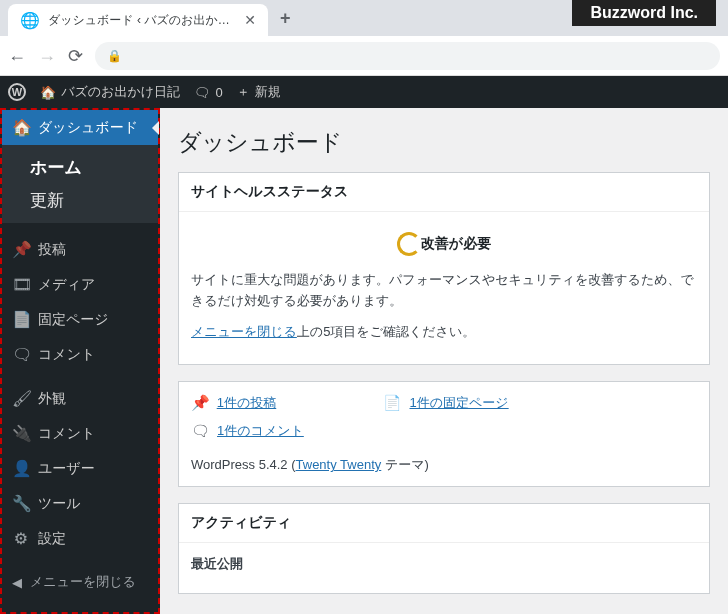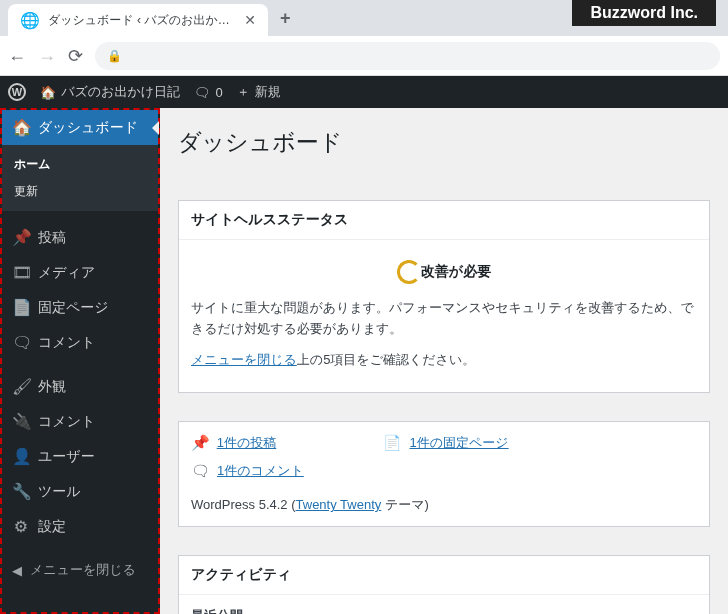--- a/index.html
+++ b/index.html
@@ -24,32 +24,32 @@
     .admin-bar-item { display: flex; align-items: center; gap: 5px; color: #ccc; cursor: pointer; }
     .wp-logo { width: 18px; height: 18px; border: 2px solid #ccc; border-radius: 50%; display: flex; align-items: center; justify-content: center; font-size: 11px; font-weight: bold; }
 
     .main-wrap { display: flex; height: calc(614px - 36px - 40px - 32px); }
 
     .sidebar { width: 160px; background: #1d2327; color: #ccc; font-size: 14px; border: 2px dashed #c00; position: relative; }
     .sidebar-item { display: flex; align-items: center; gap: 8px; padding: 8px 10px; cursor: pointer; }
     .sidebar-item.current { background: #2271b1; color: #fff; position: relative; }
     .sidebar-item.current::after { content: ''; position: absolute; right: -1px; top: 50%; transform: translateY(-50%); border: 7px solid transparent; border-right-color: #f0f0f1; }
     .sidebar-sub { background: #2c3338; padding: 6px 0; }
-    .sidebar-sub-item { padding: 5px 12px; cursor: pointer; font-size: 12px; }
+    .sidebar-sub-item { padding: 5px 28px; cursor: pointer; font-size: 17px; }
     .sidebar-sub-item.active { color: #fff; font-weight: bold; }
     .sidebar-sub-item:not(.active) { color: #e5e5e5; }
     .sidebar-sep { height: 5px; background: transparent; margin: 2px 0; }
     .sidebar-icon { width: 18px; font-size: 16px; text-align: center; color: rgba(240,246,252,.6); }
     .sidebar-item.current .sidebar-icon { color: #fff; }
     .sidebar-collapse { padding: 8px 10px; display: flex; align-items: center; gap: 8px; color: #a0a5aa; cursor: pointer; font-size: 13px; }
 
     .content { flex: 1; background: #f0f0f1; padding: 10px 18px 0 18px; overflow: hidden; }
     .page-title { font-size: 23px; font-weight: 400; color: #1d2327; padding: 9px 0 14px 0; }
 
-    .panel { background: #fff; border: 1px solid #ccd0d4; margin-bottom: 16px; margin-top: 28px; }
+    .panel { background: #fff; border: 1px solid #ccd0d4; margin-bottom: 16px; }
     .panel-header { padding: 10px 12px; border-bottom: 1px solid #eee; font-size: 14px; font-weight: bold; color: #1d2327; }
     .panel-body { padding: 12px; font-size: 13px; color: #3c434a; }
     .site-health-status { display: flex; align-items: center; justify-content: center; padding: 8px 0 14px 0; }
     .spinner-ring { width: 24px; height: 24px; border: 3px solid #dba617; border-right-color: transparent; border-radius: 50%; }
     .status-label { font-size: 14px; font-weight: bold; color: #1d2327; }
     .panel-text { line-height: 1.6; margin-bottom: 10px; }
     .wp-link { color: #2271b1; text-decoration: underline; cursor: pointer; }
 
     .summary-grid { display: flex; gap: 80px; }
     .summary-item { display: inline-flex; align-items: center; gap: 7px; margin-bottom: 10px; }

